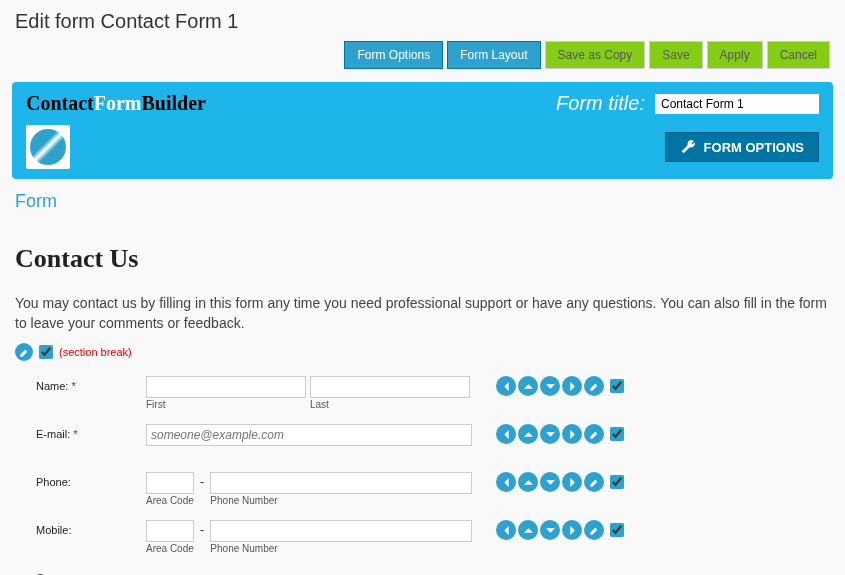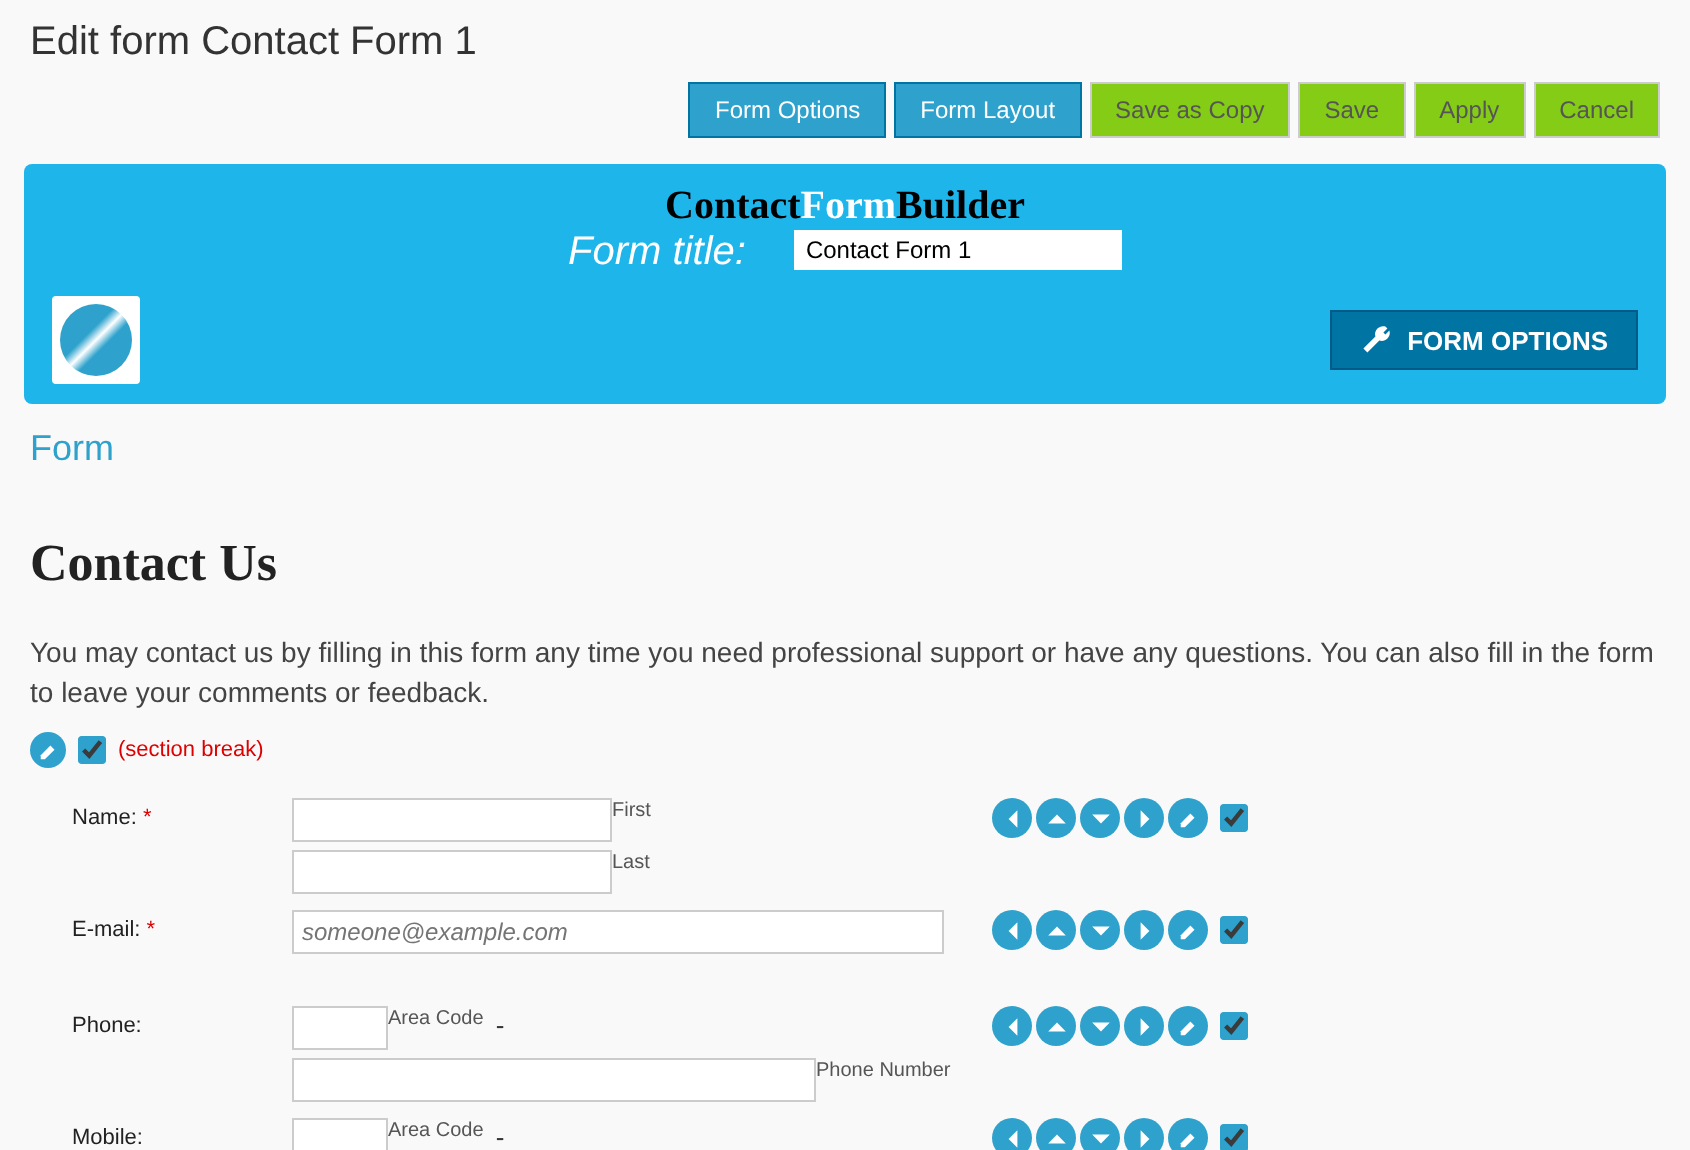--- a/index.html
+++ b/index.html
@@ -3,47 +3,47 @@
   <meta charset="utf-8">
   <style>
     * { box-sizing: border-box; margin: 0; padding: 0; }
     body { font-family: Arial, sans-serif; font-size: 13px; color: #333; background: #f9f9f9; width: 845px; }
     .header-row { display: flex; justify-content: space-between; align-items: center; padding: 10px 15px 0 15px; }
     .page-title { font-size: 20px; font-weight: normal; color: #333; }
     .toolbar { display: flex; gap: 4px; padding: 8px 15px; justify-content: flex-end; }
     .btn { padding: 6px 12px; border: 1px solid #ccc; background: #84cc16; cursor: pointer; font-size: 12px; color: #555; }
     .btn-primary { background: #2ea2cc; color: #fff; border-color: #0074a2; }
     .blue-bar { background: #1eb5eb; margin: 5px 12px 0 12px; padding: 10px 14px; border-radius: 4px; color: #fff; }
-    .blue-top { display: flex; justify-content: space-between; align-items: center; flex-direction: column; }
+    .blue-top { display: flex; justify-content: space-between; align-items: center; }
     .brand { font-family: 'Comic Sans MS', cursive; font-size: 20px; font-weight: bold; }
     .brand .c1 { color: #000; }
     .brand .c2 { color: #fff; }
     .brand .c3 { color: #000; }
-    .title-group { display: flex; align-items: flex-start; gap: 24px; }
+    .title-group { display: flex; align-items: center; gap: 10px; }
     .title-label { font-size: 20px; font-style: italic; }
     .title-input { padding: 3px 6px; font-size: 12px; width: 164px; border: none; }
     .blue-bottom { display: flex; justify-content: space-between; align-items: center; margin-top: 10px; }
     .avatar-box { width: 44px; height: 44px; background: #fff; border-radius: 2px; display: flex; align-items: center; justify-content: center; }
     .avatar-circle { width: 36px; height: 36px; border-radius: 50%; background: linear-gradient(135deg, #2ea2cc 40%, #fff 50%, #2ea2cc 60%); }
     .form-options-btn { background: #0074a2; color: #fff; padding: 6px 14px; font-size: 13px; font-weight: bold; border: 1px solid #005a87; cursor: pointer; display: flex; align-items: center; gap: 8px; }
     .wrench-icon { display: inline-block; width: 16px; height: 16px; }
     .tab-link { color: #2ea2cc; font-size: 18px; padding: 12px 15px; display: inline-block; }
     .content { padding: 20px 15px; }
     .form-heading { font-size: 26px; font-family: Liberation Serif, serif; color: #222; margin-bottom: 20px; }
     .form-desc { font-size: 14px; color: #444; line-height: 1.4; margin-bottom: 10px; }
     .section-break-row { display: flex; align-items: center; gap: 6px; margin-bottom: 15px; }
     .edit-circle { width: 18px; height: 18px; border-radius: 50%; background: #2ea2cc; display: flex; align-items: center; justify-content: center; cursor: pointer; }
     .section-break-text { color: #d00; font-size: 11px; }
     .checkbox-sm { width: 14px; height: 14px; }
     .checkbox-sm-blue { accent-color: #2ea2cc; }
     .field-row { display: flex; align-items: flex-start; margin-bottom: 8px; min-height: 40px; }
     .field-label { width: 110px; font-size: 11px; color: #222; padding-top: 4px; margin-left: 21px; }
     .req { color: #d00; }
     .field-inputs { width: 340px; display: flex; gap: 4px; flex-wrap: wrap; }
-    .input-col { display: flex; flex-direction: row; }
+    .input-col { display: flex; flex-direction: column; }
     .text-input { border: 1px solid #ccc; padding: 4px 4px; font-size: 12px; height: 22px; }
     .sub-label { font-size: 10px; color: #555; margin-top: 1px; }
     .placeholder-italic { font-style: italic; color: #888; }
     .dash { padding: 2px 2px; }
     .actions-col { display: flex; align-items: center; gap: 2px; margin-left: 10px; }
     .action-circle { width: 20px; height: 20px; border-radius: 50%; background: #2ea2cc; display: flex; align-items: center; justify-content: center; cursor: pointer; color: #fff; font-size: 12px; font-weight: bold; }
     .action-svg { width: 11px; height: 11px; fill: #fff; }
   </style>
 </head>
 <body>

